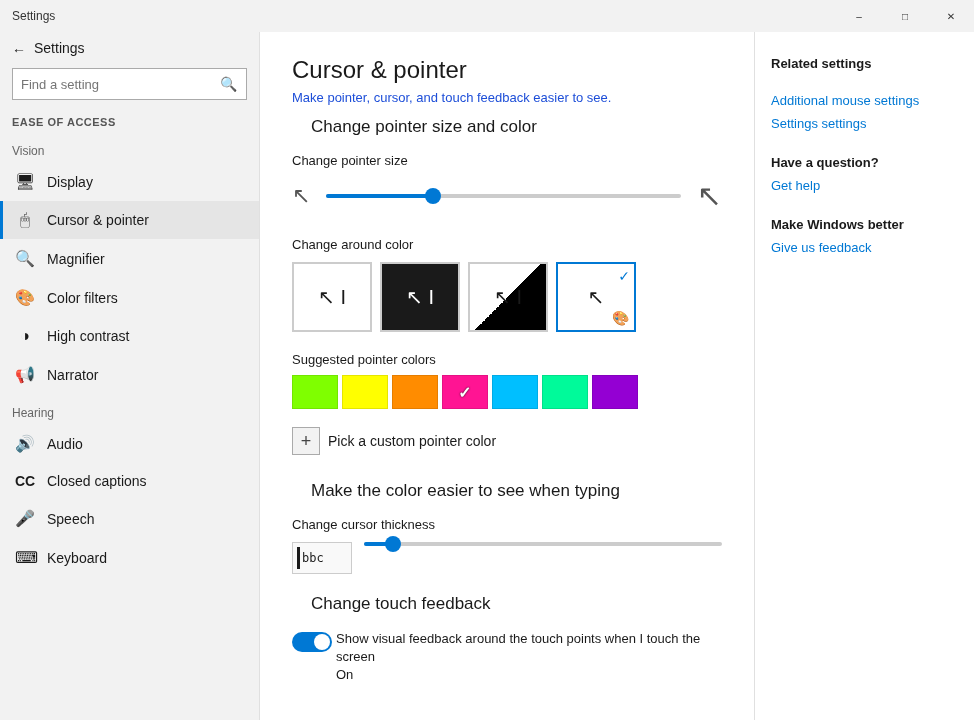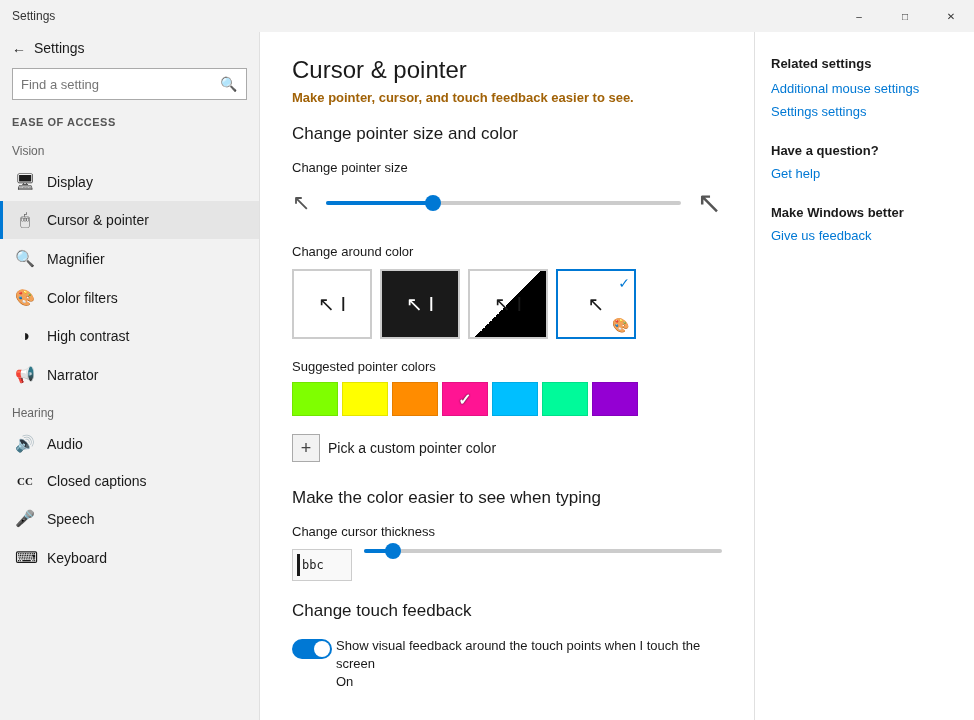--- a/index.html
+++ b/index.html
@@ -79,23 +79,23 @@
 
     
     .main-content {
       flex: 1;
       overflow-y: auto;
       padding: 24px 32px;
       background: white;
     }
 
     .page-title { font-size: 24px; font-weight: 300; margin-bottom: 6px; }
-    .page-subtitle { font-size: 13px; color: #a16207; margin-bottom: 19px; font-weight: bold; }
-
-    .section-title { font-size: 17px; font-weight: 400; margin-bottom: 16px; }
+    .page-subtitle { font-size: 13px; color: #1d4ed8; margin-bottom: 12px; }
+
+    .section-title { font-size: 17px; font-weight: 400; margin-bottom: 16px; margin-left: 19px; }
     .label-text { font-size: 13px; color: #1a1a1a; margin-bottom: 10px; }
 
     
     .slider-container {
       display: flex; align-items: center; gap: 16px;
       margin-bottom: 24px;
     }
     .slider-track {
       flex: 1; height: 4px; background: #ccc; position: relative; border-radius: 2px;
     }
@@ -186,21 +186,21 @@
     }
     .toggle-label { font-size: 13px; line-height: 1.4; }
 
     
     .right-panel {
       width: 220px; flex-shrink: 0;
       padding: 24px 16px;
       background: white;
       border-left: 1px solid #e0e0e0;
     }
-    .related-title { font-size: 13px; font-weight: 600; margin-bottom: 10px; color: #1a1a1a; }
+    .related-title { font-size: 13px; font-weight: 600; margin-bottom: 22px; color: #1a1a1a; }
     .related-link { color: #0078d4; font-size: 13px; cursor: pointer; display: block; margin-bottom: 8px; text-decoration: none; }
     .right-section-gap { margin-top: 24px; }
     .question-title { font-size: 13px; font-weight: 600; margin-bottom: 8px; }
   </style>
 </head>
 <body>
 
 <div class="title-bar">
   <div class="title-bar-left">
     <span>Settings</span>
@@ -254,21 +254,21 @@
       <span>Narrator</span>
     </div>
 
     <div class="sidebar-subsection-label">Hearing</div>
 
     <div class="sidebar-item">
       <span class="item-icon">🔊</span>
       <span>Audio</span>
     </div>
     <div class="sidebar-item">
-      <span class="item-icon" style="font-size:11px;font-weight:bold;font-family:Liberation Serif, serif;">CC</span>
+      <span class="item-icon" style="font-size:14px;font-weight:bold;">CC</span>
       <span>Closed captions</span>
     </div>
 
 
     <div class="sidebar-item">
       <span class="item-icon">🎤</span>
       <span>Speech</span>
     </div>
     <div class="sidebar-item">
       <span class="item-icon">⌨</span>

